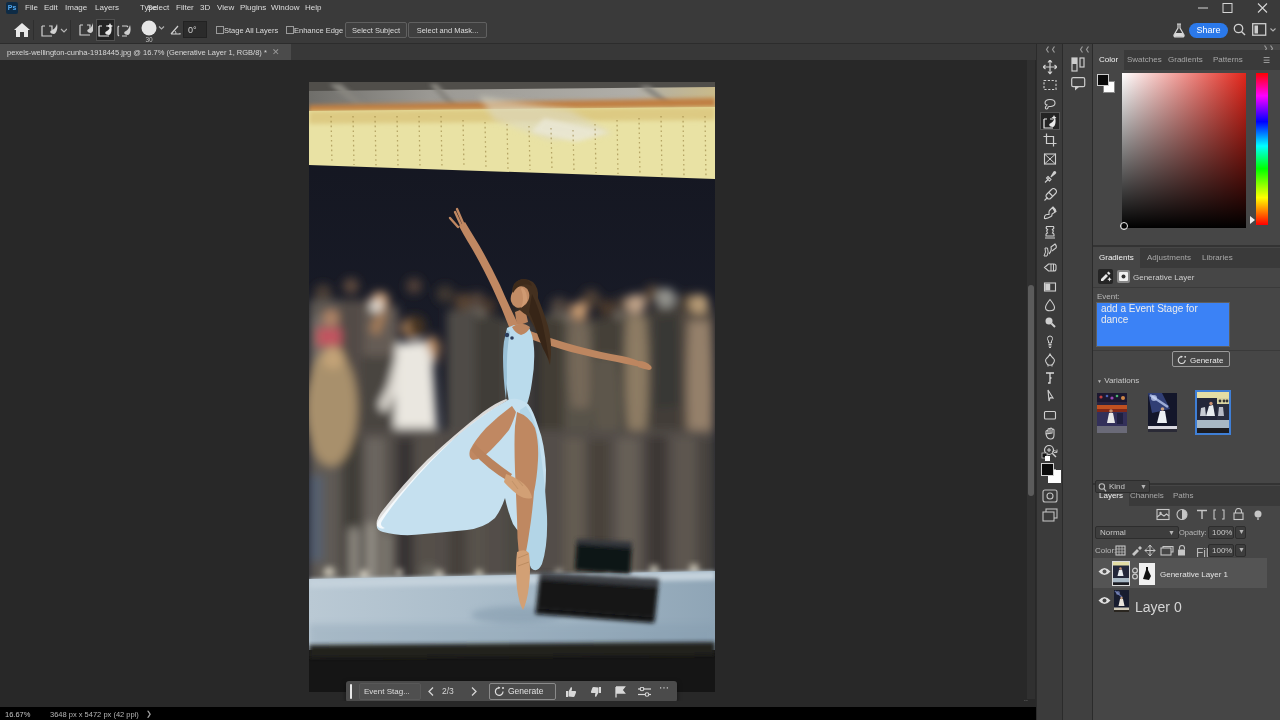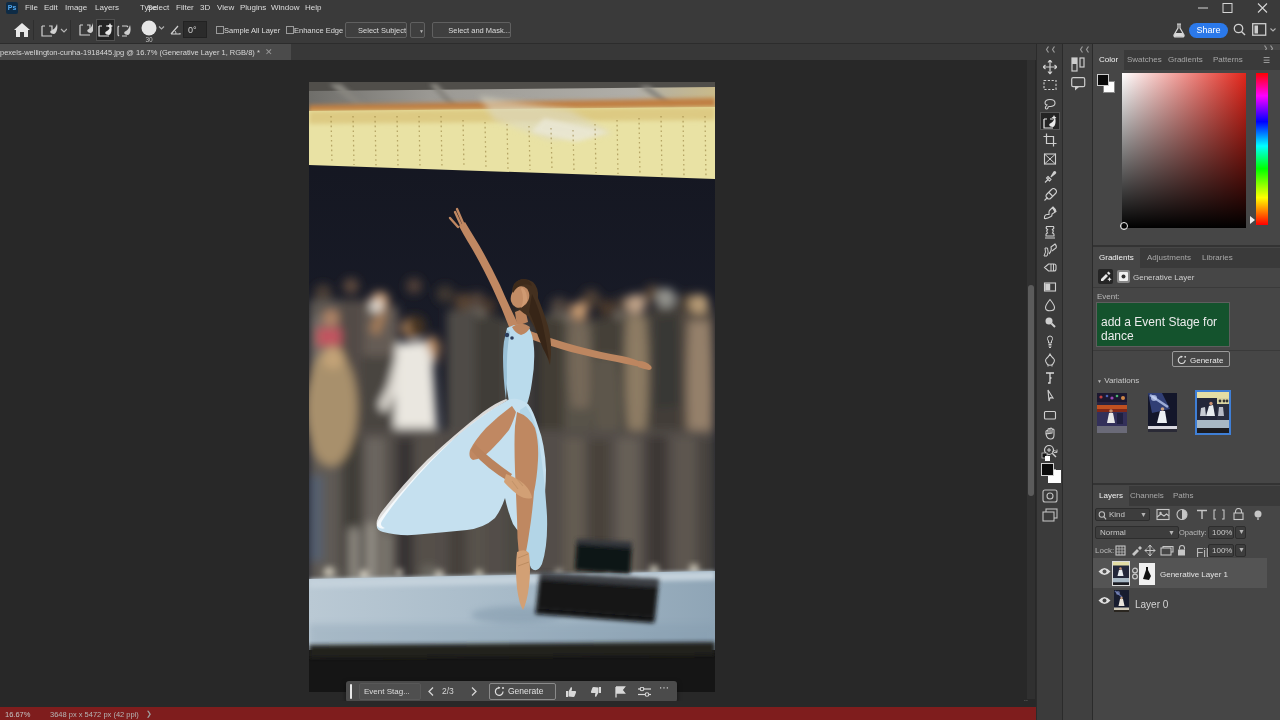--- a/index.html
+++ b/index.html
@@ -1,30 +1,30 @@
 <!DOCTYPE html>
 <html><head><meta charset="utf-8"><style>
 *{margin:0;padding:0;box-sizing:border-box}
 html,body{width:1280px;height:720px;overflow:hidden}
 body{font-family:"Liberation Sans",sans-serif;background:#282828;position:relative;color:#ddd}
 .abs{position:absolute}
 #menubar{left:0;top:0;width:1280px;height:16px;background:#3a3a3a;font-size:8px;color:#dedede}
 #menubar .mi{position:absolute;top:3px}
 #optbar{left:0;top:16px;width:1280px;height:28px;background:#3a3a3a;border-bottom:1px solid #2c2c2c}
 #tabbar{left:0;top:44px;width:1036px;height:16px;background:#383838}
-#tab1{left:0;top:44px;width:291px;height:16px;background:#4b4b4b;color:#d8d8d8;font-size:7.5px;line-height:16px;white-space:nowrap}
+#tab1{left:0;top:44px;width:291px;height:16px;background:#4b4b4b;color:#d8d8d8;font-size:7.5px;line-height:16px;padding-left:7px;white-space:nowrap}
 #canvas{left:0;top:62px;width:1036px;height:639px;background:#282828;overflow:hidden}
 #toolcol{left:1036px;top:44px;width:26px;height:676px;background:#3b3b3b;border-left:1px solid #2b2b2b}
 #iconcol{left:1062px;top:44px;width:30px;height:676px;background:#404040;border-left:1px solid #2b2b2b}
 #panels{left:1092px;top:44px;width:188px;height:676px;background:#464646;border-left:1px solid #2b2b2b}
-#statusbar{left:0;top:707px;width:1036px;height:14px;background:#7f1d1d;color:#c3c3c3;font-size:7.5px}
+#statusbar{left:0;top:707px;width:1036px;height:14px;background:#000000;color:#c3c3c3;font-size:7.5px}
 .tabstrip{position:absolute;left:0;width:188px;height:20px;background:#3a3a3a}
 .ptab{position:absolute;top:0;height:20px;line-height:20px;font-size:8px;color:#a8a8a8;padding:0 6px}
 .ptab.act{background:#464646;color:#f2f2f2}
-.btnps{position:absolute;border:1px solid #606060;border-radius:2px;background:#3f3f3f;color:#dcdcdc;font-size:7.5px;text-align:right}
+.btnps{position:absolute;border:1px solid #606060;border-radius:2px;background:#3f3f3f;color:#dcdcdc;font-size:7.5px;text-align:center}
 .ddl{position:absolute;background:#3d3d3d;border:1px solid #2d2d2d;border-radius:2px;color:#c8c8c8;font-size:8px}
 .chev{color:#b5b5b5;font-size:7px}
 .lbl{position:absolute;font-size:8px;color:#b9b9b9}
 svg{display:block}
 </style></head>
 <body>
 
 <div class="abs" id="menubar">
   <div class="abs" style="left:6px;top:2px;width:12px;height:12px;background:#0e2b45;border-radius:2px;color:#4fa8f2;font-size:7px;font-weight:bold;text-align:center;line-height:12px">Ps</div>
   <span class="mi" style="left:25px">File</span>
@@ -75,26 +75,26 @@
     <circle cx="10" cy="9" r="7.5" fill="#e6e6e6"></circle>
     <text x="10" y="23" font-size="6.5" fill="#c0c0c0" text-anchor="middle" font-family="Liberation Sans">30</text>
     <path d="M20 7.5 l2.5 2.5 l2.5 -2.5" fill="none" stroke="#b0b0b0" stroke-width="1.1"></path>
   </svg>
   <svg class="abs" style="left:170px;top:8px" width="12" height="12" viewBox="0 0 12 12">
     <path d="M1 10 L10 10 L10 9 M1 10 L8 2" fill="none" stroke="#cfcfcf" stroke-width="1.2"></path>
     <path d="M6 10 A5 5 0 0 0 5 7" fill="none" stroke="#cfcfcf" stroke-width="1"></path>
   </svg>
   <div class="abs" style="left:183px;top:5px;width:24px;height:17px;background:#2b2b2b;border:1px solid #222;color:#d6d6d6;font-size:9px;line-height:16px;padding-left:4px">0°</div>
   <div class="abs" style="left:216px;top:10px;width:8px;height:8px;border:1px solid #9a9a9a;background:#3a3a3a"></div>
-  <div class="abs" style="left:224px;top:10px;font-size:7.5px;color:#dcdcdc">Sample All Layer</div>
+  <div class="abs" style="left:224px;top:10px;font-size:7.5px;color:#dcdcdc">Stage All Layers</div>
   <div class="abs" style="left:286px;top:10px;width:8px;height:8px;border:1px solid #9a9a9a;background:#3a3a3a"></div>
   <div class="abs" style="left:294px;top:10px;font-size:7.5px;color:#dcdcdc">Enhance Edge</div>
   <div class="btnps" style="left:345px;top:6px;width:62px;height:16px;line-height:15px">Select Subject</div>
   <div class="btnps" style="left:410px;top:6px;width:15px;height:16px"><span class="chev" style="line-height:16px;font-size:5px">▼</span></div>
-  <div class="btnps" style="left:432px;top:6px;width:79px;height:16px;line-height:15px">Select and Mask...</div>
+  <div class="btnps" style="left:408px;top:6px;width:79px;height:16px;line-height:15px">Select and Mask...</div>
   <svg class="abs" style="left:1172px;top:7px" width="14" height="15" viewBox="0 0 14 15">
     <path d="M5 1 L9 1 M6 1 L6 5 L2 12 A1.5 1.5 0 0 0 3.5 14 L10.5 14 A1.5 1.5 0 0 0 12 12 L8 5 L8 1" fill="none" stroke="#d8d8d8" stroke-width="1.2"></path>
     <path d="M3.4 10 L10.6 10 L12 12.5 A1 1 0 0 1 10.5 13.8 L3.5 13.8 A1 1 0 0 1 2.2 12.3 Z" fill="#d8d8d8"></path>
   </svg>
   <div class="abs" style="left:1189px;top:7px;width:39px;height:15px;background:#2b79ea;border-radius:8px;color:#fff;font-size:9px;text-align:center;line-height:15px">Share</div>
   <svg class="abs" style="left:1233px;top:7px" width="13" height="14" viewBox="0 0 13 14">
     <circle cx="5.5" cy="5.5" r="4.2" fill="none" stroke="#d0d0d0" stroke-width="1.3"></circle>
     <line x1="8.7" y1="8.7" x2="12" y2="12" stroke="#d0d0d0" stroke-width="1.4"></line>
   </svg>
   <svg class="abs" style="left:1252px;top:7px" width="24" height="14" viewBox="0 0 24 14">
@@ -515,21 +515,21 @@
   </div>
   <div class="abs" style="left:24px;top:226px;width:13px;height:13px;background:#888;border-radius:2px">
     <svg width="13" height="13" viewBox="0 0 13 13">
         <rect x="2" y="2" width="9" height="9" rx="1" fill="#f2f2f2"></rect>
         <circle cx="6.5" cy="6.5" r="2" fill="#333"></circle>
       </svg>
   </div>
   <div class="abs" style="left:40px;top:229px;font-size:8px;color:#cfcfcf">Generative Layer</div>
   <div class="abs" style="left:0;top:243px;width:188px;height:1px;background:#3a3a3a"></div>
   <div class="lbl" style="left:4px;top:248px">Event:</div>
-  <div class="abs" style="left:3px;top:258px;width:134px;height:45px;background:#14532d;border:1px solid #5e5e5e;font-size:12px;color:#ececec;padding:12px 4px">add a Event Stage for dance</div>
+  <div class="abs" style="left:3px;top:258px;width:134px;height:45px;background:#3b82f6;border:1px solid #5e5e5e;font-size:10px;color:#ececec;padding:0 4px">add a Event Stage for dance</div>
   <div class="abs" style="left:0;top:306px;width:188px;height:1px;background:#3a3a3a"></div>
   <div class="abs" style="left:79px;top:307px;width:58px;height:16px;border:1px solid #9a9a9a;border-radius:2px">
     <svg class="abs" style="left:4px;top:3px" width="10" height="10" viewBox="0 0 11 11">
       <path d="M9 5.5 A3.8 3.8 0 1 1 5.8 1.8" fill="none" stroke="#dedede" stroke-width="1.2"></path>
       <path d="M4.2 0.5 l2.2 1.3 l-2.2 1.3 Z" fill="#dedede"></path>
       <circle cx="9" cy="2" r="1" fill="#dedede"></circle>
     </svg>
     <span class="abs" style="left:17px;top:4px;font-size:8px;color:#e8e8e8">Generate</span>
   </div>
   <div class="abs" style="left:4px;top:332px;color:#c9c9c9;font-size:8px"><span class="chev" style="font-size:5px">▼</span> Variations</div>
@@ -580,21 +580,21 @@
     <rect y="28" width="32" height="8" fill="#a8b8c4"></rect>
     <rect y="36" width="32" height="5" fill="#1c1c20"></rect>
       </svg>
   </div>
 
   <div class="abs" style="left:0;top:439px;width:188px;height:2px;background:#333"></div>
   <div class="tabstrip" style="top:442px"></div>
   <div class="ptab act" style="left:0px;top:442px">Layers</div>
   <div class="ptab" style="left:31px;top:442px">Channels</div>
   <div class="ptab" style="left:74px;top:442px">Paths</div>
-  <div class="ddl" style="left:2px;top:464px;width:55px;height:13px;line-height:12px">
+  <div class="ddl" style="left:2px;top:436px;width:55px;height:13px;line-height:12px">
     <svg class="abs" style="left:2px;top:2px" width="9" height="9" viewBox="0 0 13 14">
         <circle cx="5.5" cy="5.5" r="4.2" fill="none" stroke="#c0c0c0" stroke-width="1.6"></circle>
         <line x1="8.7" y1="8.7" x2="12" y2="13" stroke="#c0c0c0" stroke-width="1.8"></line>
       </svg>
     <span style="margin-left:13px">Kind</span>
     <span class="chev" style="position:absolute;right:2px;top:0">▼</span>
   </div>
   <svg class="abs" style="left:63px;top:464px" width="120" height="13" viewBox="0 0 120 13">
     <g stroke="#c6c6c6" fill="none" stroke-width="1.1">
       <rect x="1" y="1.5" width="12" height="10"></rect>
@@ -607,21 +607,21 @@
       <rect x="78" y="5" width="9" height="6.5"></rect>
         <path d="M79.5 5 V3.5 A3 3 0 0 1 85.5 3.5 V5"></path>
       <circle cx="102" cy="6" r="3.5" fill="#c6c6c6" stroke="none"></circle>
         <path d="M102 9.5 L102 12" stroke-width="1.3"></path>
     </g>
   </svg>
   <div class="ddl" style="left:2px;top:482px;width:84px;height:13px;line-height:12px;padding-left:4px">Normal<span class="chev" style="position:absolute;right:3px;top:0">▼</span></div>
   <div class="lbl" style="left:86px;top:484px;font-size:7.5px">Opacity:</div>
   <div class="ddl" style="left:115px;top:482px;width:26px;height:13px;line-height:12px;padding-left:3px">100%</div>
   <div class="ddl" style="left:142px;top:482px;width:11px;height:13px"><span class="chev" style="margin-left:2px">▼</span></div>
-  <div class="lbl" style="left:2px;top:502px">Lock:</div>
+  <div class="lbl" style="left:2px;top:502px">Color:</div>
   <svg class="abs" style="left:22px;top:500px" width="70" height="13" viewBox="0 0 70 13">
     <g stroke="#c6c6c6" fill="none" stroke-width="1.1">
       <rect x="1" y="2" width="9" height="9"></rect>
         <path d="M1 5 h9 M1 8 h9 M4 2 v9 M7 2 v9" stroke-width="0.7"></path>
       <path d="M17 10 L22 5 L24 7 L19 12 Z M23 4 l2 -2 l2 2 l-2 2 Z" fill="#c6c6c6" stroke="none"></path>
       <path d="M35 1 L35 12 M30 6.5 L40 6.5 M33 3.5 L35 1 L37 3.5 M33 9.5 L35 12 L37 9.5 M32 4.5 L30 6.5 L32 8.5 M38 4.5 L40 6.5 L38 8.5" stroke-width="1"></path>
       <rect x="46" y="4" width="10" height="7"></rect>
         <path d="M48 4 V2.5 H58 V8 H56"></path>
       <rect x="63" y="5.5" width="8" height="6" fill="#c6c6c6" stroke="none"></rect>
         <path d="M64.5 5.5 V4 A2.5 2.5 0 0 1 69.5 4 V5.5"></path>
@@ -664,14 +664,14 @@
     <svg width="15" height="22" viewBox="0 0 15 22">
         <rect width="15" height="22" fill="#171c2e"></rect>
     <path d="M1 1 L8 7" stroke="#6a7ab8" stroke-width="1.5" opacity="0.8"></path>
     <circle cx="4" cy="3" r="2" fill="#8a9ad0" opacity="0.6"></circle>
     <path d="M6 9 L9 9 L10.5 16 L4.5 16 Z" fill="#e8e4dc"></path>
     <circle cx="7.5" cy="8" r="1.2" fill="#c8a080"></circle>
     <rect y="17.5" width="15" height="2.5" fill="#cfc9b8"></rect>
     <rect y="20" width="15" height="2" fill="#2a2620"></rect>
       </svg>
   </div>
-  <div class="abs" style="left:42px;top:555px;font-size:10px;color:#d5d5d5">Layer 0</div>
+  <div class="abs" style="left:42px;top:555px;font-size:14px;color:#d5d5d5">Layer 0</div>
 </div>
 
 </body></html>

